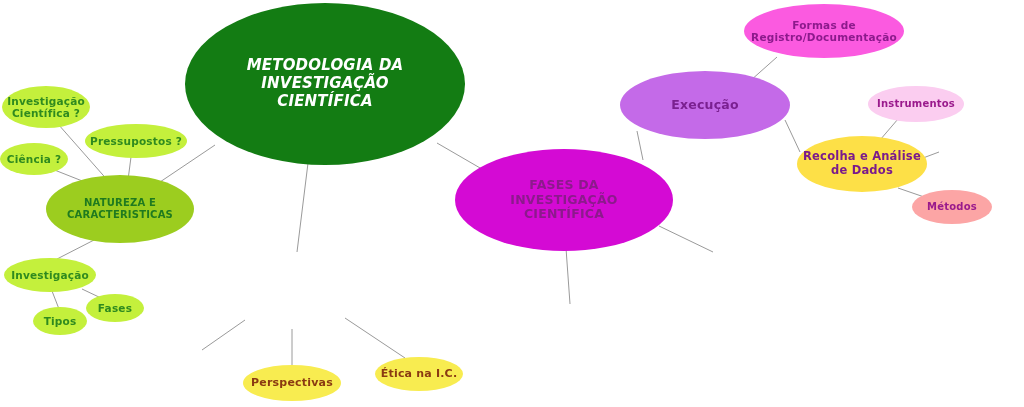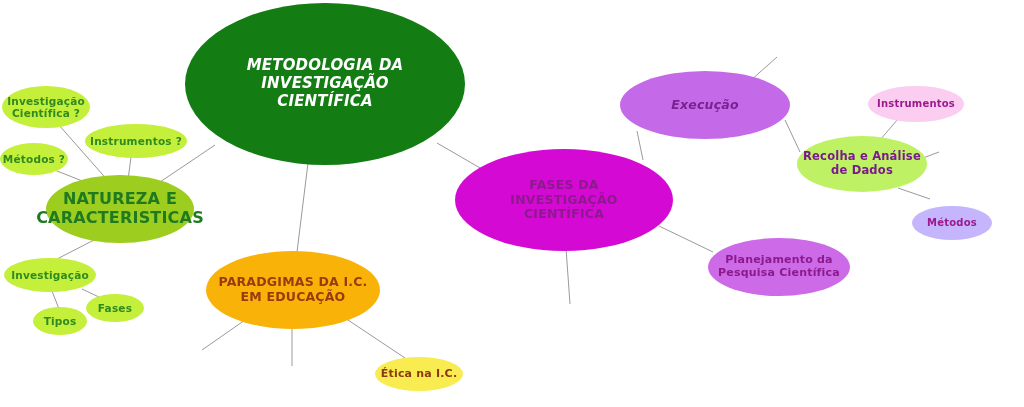--- a/index.html
+++ b/index.html
@@ -38,21 +38,21 @@
     letter-spacing: 0.2px;
   }
   .n-root {
     font-weight: bold;
     font-size: 15px;
     color: #ffffff;
     background: #137c13;
   }
   .n-nature {
     font-weight: bold;
-    font-size: 16px;
+    font-size: 10px;
     color: #1f7a1f;
     background: #9ccd1f;
   }
   .n-nature-leaf {
     font-weight: bold;
     font-size: 10.5px;
     color: #2f8a1f;
     background: #c4f03c;
   }
   .n-paradigm {
@@ -77,21 +77,20 @@
     font-weight: bold;
     font-size: 11px;
     color: #8c1a8c;
     background: #cc6ae8;
   }
   .n-exec {
     font-weight: bold;
     font-size: 12.5px;
     color: #7a2090;
     background: #c46ae8;
-    font-style: italic;
   }
   .n-forms {
     font-weight: bold;
     font-size: 10.5px;
     color: #8c1a8c;
     background: #fb5ae0;
   }
   .n-recolha {
     font-weight: bold;
     font-size: 11.5px;
@@ -136,49 +135,48 @@
   <div class="node n-root" style="left: 185px; top: 3px; width: 280px; height: 162px; background: rgb(19, 124, 19); color: rgb(255, 255, 255); font-style: italic;">METODOLOGIA DA
 INVESTIGAÇÃO
 CIENTÍFICA</div>
 
   <div class="node n-nature" style="left: 46px; top: 175px; width: 148px; height: 68px; background: rgb(156, 205, 31); color: rgb(31, 122, 31);">NATUREZA E
 CARACTERISTICAS</div>
 
   <div class="node n-nature-leaf" style="left: 2px; top: 86px; width: 88px; height: 42px; background: rgb(196, 240, 60); color: rgb(47, 138, 31);">Investigação
 Científica ?</div>
 
-  <div class="node n-nature-leaf" style="left: 85px; top: 124px; width: 102px; height: 34px; background: rgb(196, 240, 60); color: rgb(47, 138, 31);">Instrumentos ?</div>
+  <div class="node n-nature-leaf" style="left: 85px; top: 124px; width: 102px; height: 34px; background: rgb(196, 240, 60); color: rgb(47, 138, 31);">Pressupostos ?</div>
 
-  <div class="node n-nature-leaf" style="left: 0px; top: 143px; width: 68px; height: 32px; background: rgb(196, 240, 60); color: rgb(47, 138, 31);">Métodos ?</div>
+  <div class="node n-nature-leaf" style="left: 0px; top: 143px; width: 68px; height: 32px; background: rgb(196, 240, 60); color: rgb(47, 138, 31);">Ciência ?</div>
 
   <div class="node n-nature-leaf" style="left: 4px; top: 258px; width: 92px; height: 34px; background: rgb(196, 240, 60); color: rgb(47, 138, 31);">Investigação</div>
 
   <div class="node n-nature-leaf" style="left: 86px; top: 294px; width: 58px; height: 28px; background: rgb(196, 240, 60); color: rgb(47, 138, 31);">Fases</div>
 
   <div class="node n-nature-leaf" style="left: 33px; top: 307px; width: 54px; height: 28px; background: rgb(196, 240, 60); color: rgb(47, 138, 31); text-align: right;">Tipos</div>
 
-  <div class="node n-paradigm" style="left: 206px; top: 251px; width: 174px; height: 78px; background: rgb(249, 179, 8); color: rgb(154, 58, 16);">PARADGIMAS DA I.C.
-EM EDUCAÇÃO</div>
 
 
+  <div class="node n-paradigm-leaf" style="left: 243px; top: 365px; width: 98px; height: 36px; background: rgb(248, 236, 80); color: rgb(138, 58, 18);">Perspectivas</div>
 
   <div class="node n-paradigm-leaf" style="left: 375px; top: 357px; width: 88px; height: 34px; background: rgb(248, 236, 80); color: rgb(138, 58, 18);">Ética na I.C.</div>
 
   <div class="node n-phases" style="left: 455px; top: 149px; width: 218px; height: 102px; background: rgb(212, 10, 212); color: rgb(140, 26, 140);">FASES DA
 INVESTIGAÇÃO
 CIENTÍFICA</div>
 
 
-  <div class="node n-phases-leaf" style="left: 708px; top: 238px; width: 142px; height: 58px; background: rgb(204, 106, 232); color: rgb(140, 26, 140);">Planejamento da
-Pesquisa Científica</div>
 
   <div class="node n-exec" style="left: 620px; top: 71px; width: 170px; height: 68px; background: rgb(196, 106, 232); color: rgb(122, 32, 144);">Execução</div>
 
+  <div class="node n-forms" style="left: 744px; top: 4px; width: 160px; height: 54px; background: rgb(251, 90, 224); color: rgb(140, 26, 140);">Formas de
+Registro/Documentação</div>
 
-  <div class="node n-recolha" style="left: 797px; top: 136px; width: 130px; height: 56px; background: #bef264; color: rgb(122, 26, 140);">Recolha e Análise
+  <div class="node n-recolha" style="left: 797px; top: 136px; width: 130px; height: 56px; background: #fde047; color: rgb(122, 26, 140);">Recolha e Análise
 de Dados</div>
 
   <div class="node n-recolha-leaf" style="left: 868px; top: 86px; width: 96px; height: 36px; background: rgb(251, 205, 240); color: rgb(154, 26, 140);">Instrumentos</div>
 
 
-  <div class="node n-recolha-leaf" style="left: 912px; top: 206px; width: 80px; height: 34px; background: #c4b5fd; color: rgb(154, 26, 140);">Métodos</div>
+  <div class="node n-recolha-leaf" style="left: 912px; top: 190px; width: 80px; height: 34px; background: #fca5a5; color: rgb(154, 26, 140);">Métodos</div>
 
 </div>
 
 </body></html>

